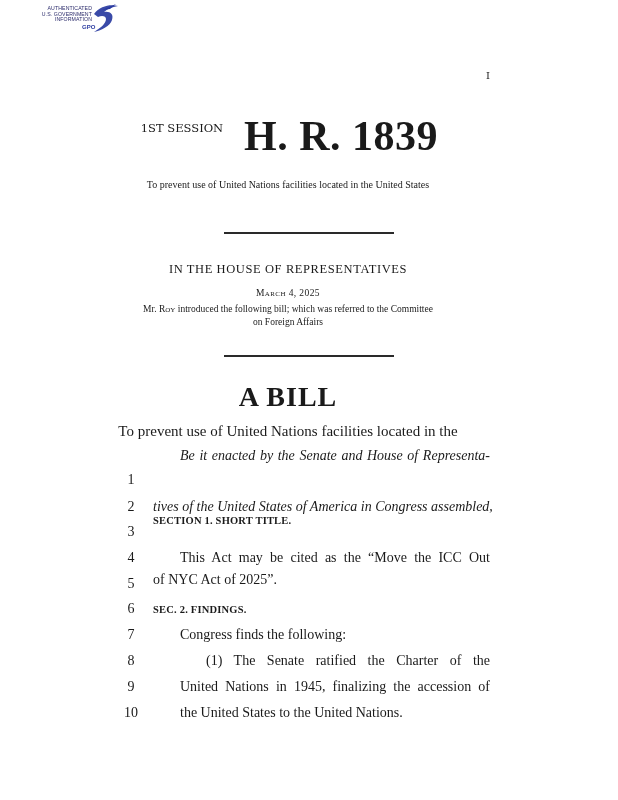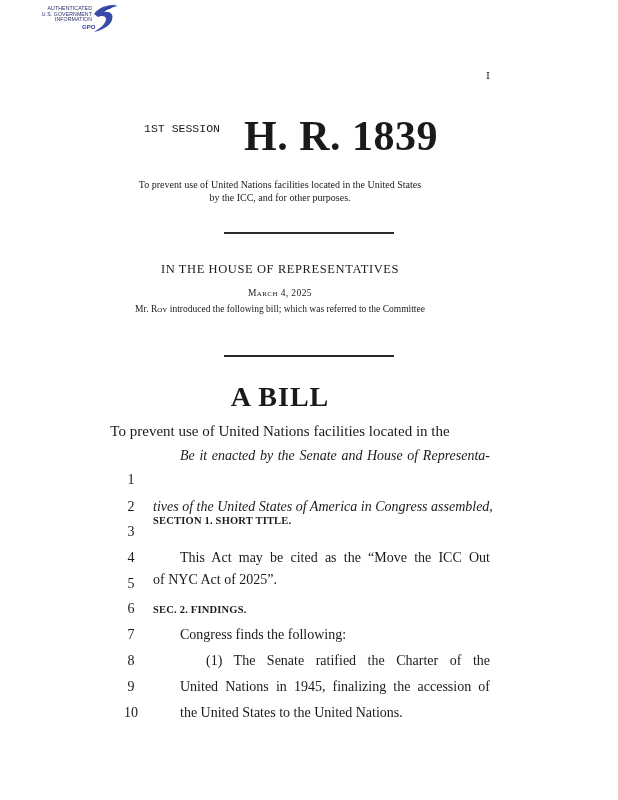--- a/index.html
+++ b/index.html
@@ -12,25 +12,25 @@
   #gpo .gtxt { position: absolute; left: 0; top: 4px; width: 70px; text-align: right;
                font-family: "Liberation Sans", sans-serif; font-size: 5.2px; line-height: 5.6px;
                color: #2a2a6a; letter-spacing: 0.1px; }
   #gpo .gpo { position: absolute; left: 60px; top: 22px; font-family: "Liberation Sans", sans-serif;
               font-size: 6px; color: #2a3aa0; font-weight: bold; }
   #gpo svg { position: absolute; left: 68px; top: 0; }
 
   #page-num { right: 128px; top: 70px; font-size: 10px; }
 
   #congress { left: 128px; top: 122px; width: 108px; text-align: center; font-size: 11.5px; line-height: 13px; }
-  #congress .sc { font-variant: small-caps; font-family: Liberation Mono, monospace; }
+  #congress .sc { font-variant: small-caps; }
   #bill-number { left: 244px; top: 112px; font-family: "Liberation Serif", serif; font-weight: bold;
                  font-size: 42px; line-height: 48px; letter-spacing: 0.5px; }
 
-  .center { left: 0; width: 560px; text-align: center; }
+  .center { left: 8px; width: 560px; text-align: center; }
   #short-title { top: 178px; font-size: 10px; line-height: 13px; font-family: "Liberation Serif", serif; }
   .rule { height: 1.6px; background: #2a2a2a; left: 224px; width: 170px; }
   #rule1 { top: 232px; }
   #rule2 { top: 355px; }
 
   #house { top: 262px; font-size: 12.5px; letter-spacing: 0.6px; font-family: "Liberation Serif", serif; }
   #date { top: 288px; font-size: 9.5px; font-variant: small-caps; font-family: "Liberation Serif", serif; letter-spacing: 0.4px;}
   #intro { top: 303px; font-size: 9.5px; line-height: 13px; font-family: "Liberation Serif", serif; }
   #intro .sc { font-variant: small-caps; }
 
@@ -64,29 +64,29 @@
 
 <div id="page-num" class="abs">I</div>
 
 <div id="congress" class="abs">
   <div class="sc">1ST SESSION</div>
 </div>
 <div id="bill-number" class="abs">H. R. 1839</div>
 
 <div id="short-title" class="abs center">
   <div>To prevent use of United Nations facilities located in the United States</div>
-  <div>by the ICC, and for other purposes.</div>
 </div>
 
 <div id="rule1" class="abs rule"></div>
 
 <div id="house" class="abs center">IN THE HOUSE OF REPRESENTATIVES</div>
 <div id="date" class="abs center">March 4, 2025</div>
 <div id="intro" class="abs center">
   <div><span>Mr. </span><span class="sc">Roy</span><span> introduced the following bill; which was referred to the Committee</span></div>
+  <div>on Foreign Affairs</div>
 </div>
 
 <div id="rule2" class="abs rule"></div>
 
 <div id="a-bill" class="abs center">A BILL</div>
 <div id="long-title" class="abs center">
   <div>To prevent use of United Nations facilities located in the</div>
 </div>
 
 <div class="ln" style="top:472px">1</div>

